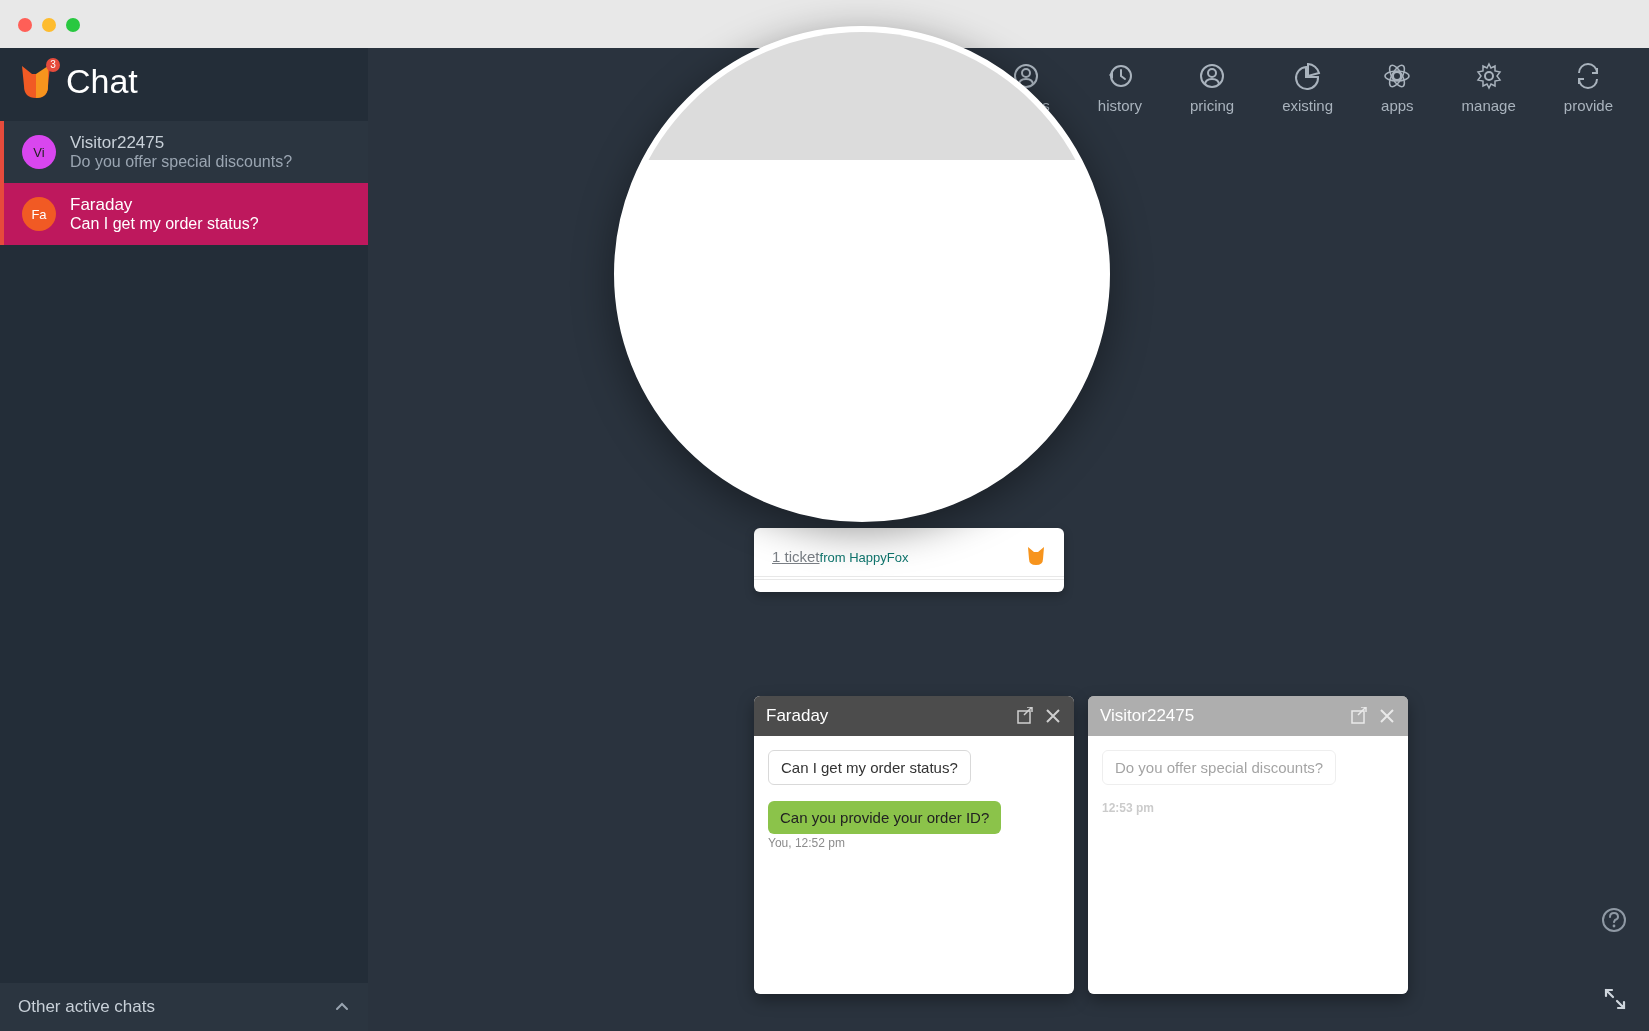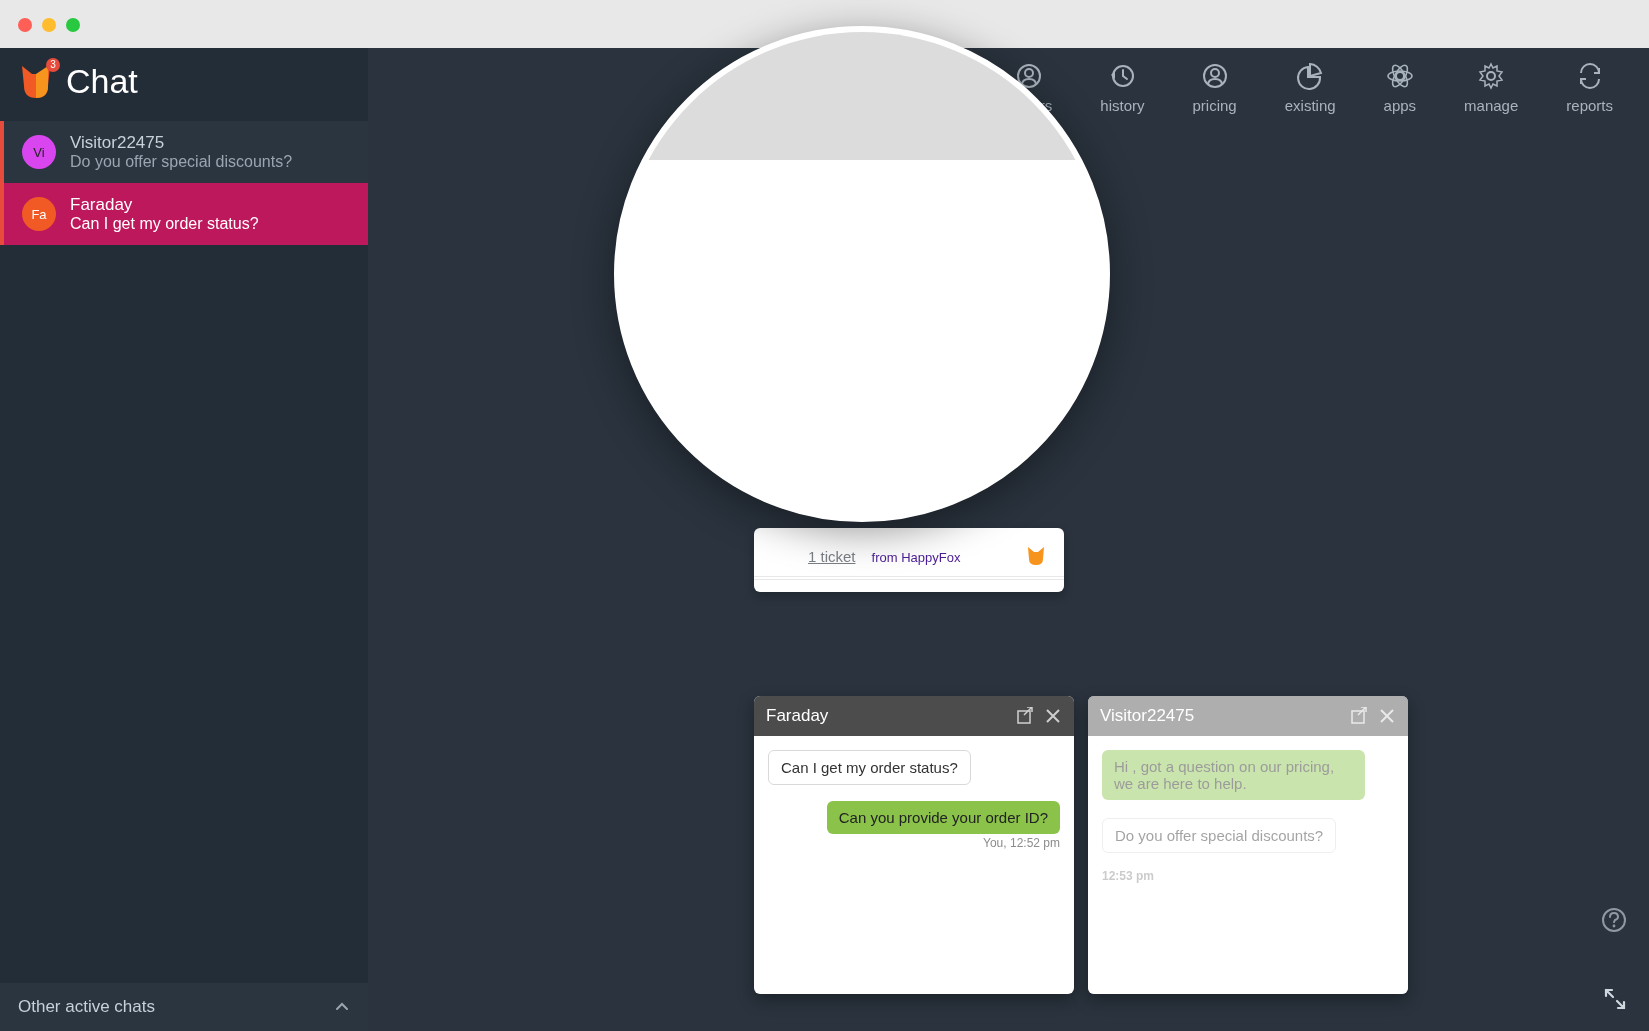--- a/index.html
+++ b/index.html
@@ -37,38 +37,38 @@
   .topnav { position: absolute; top: 0; right: 26px; height: 78px; display: flex; gap: 28px; align-items: center; }
   .nav-item { display: flex; flex-direction: column; align-items: center; gap: 6px; color: #a9b3bd; font-size: 15px; cursor: pointer; padding: 6px 10px; }
   .nav-item.active { color: #fff; }
   .nav-item .ico { width: 30px; height: 30px; display:flex; align-items:center; justify-content:center; color: inherit; }
   .nav-item.active .ico { color: #fff; }
 
   
   .info-card { position: absolute; left: 386px; top: 480px; width: 310px; background: #fff; border-radius: 6px; box-shadow: 0 4px 10px rgba(0,0,0,.25); padding: 10px 0; font-size: 15px; }
   .info-card::after { content:""; position:absolute; bottom:-10px; left:28px; border:10px solid transparent; border-top-color:#fff; }
   .info-row { display:flex; align-items:center; justify-content:space-between; padding: 8px 18px; }
-  .info-row .left { display:flex; gap:16px; align-items:baseline;margin-left:36px; }
+  .info-row .left { display:flex; gap:0; align-items:baseline; }
   .info-row .link { color:#7a7f85; text-decoration: underline; }
-  .info-row .src { color:#4c1d95; font-size: 13px; }
+  .info-row .src { color:#0f766e; font-size: 13px; }
   .hf-mini { width:20px; height:20px; }
   .info-div { height:1px; background:#e8e8e8; margin: 2px 0; }
 
   
   .chat-win { position: absolute; width: 320px; background:#fff; border-radius:6px; box-shadow: 0 6px 16px rgba(0,0,0,.35); overflow:hidden; display:flex; flex-direction:column; }
   .chat-win.dim::before { content:""; position:absolute; inset:0; background:rgba(255,255,255,.55); z-index:3; pointer-events:none; }
   .chat-header { background:#4c4c4c; color:#fff; padding: 10px 12px; display:flex; align-items:center; justify-content:space-between; font-size:17px; }
   .chat-header .icons { display:flex; gap:10px; color:#cfcfcf; }
   .chat-body { padding: 14px; font-size:15px; color:#333; flex:1; }
   .bubble { border:1px solid #d9d9d9; border-radius:6px; padding: 8px 12px; display:inline-block; max-width: 86%; background:#fff; }
   .bubble.green { background:#8bc34a; color:#222; border:none; position:relative; }
   .bubble.green.right::after { content:""; position:absolute; right:-8px; top:50%; transform:translateY(-50%); border:8px solid transparent; border-left-color:#8bc34a; }
   .bubble.green.left::after { content:""; position:absolute; right:-8px; top:50%; transform:translateY(-50%); border:8px solid transparent; border-left-color:#8bc34a; }
   .row-left { text-align:left; margin-bottom: 16px; }
-  .row-right { text-align:right; margin-bottom: 6px; }
+  .row-right { margin-bottom: 6px; }
   .meta { color:#8c8c8c; font-size:12px; margin-top:2px; }
 
   #win1 { left: 386px; top: 648px; height: 298px; }
   #win2 { left: 720px; top: 648px; height: 298px; }
 
   
   .magnifier-wrap { position:absolute; left:246px; top:-22px; width:496px; height:496px; border-radius:50%; background:#fff; border:6px solid #fff; box-shadow: 0 10px 40px rgba(0,0,0,.4); overflow:hidden; z-index: 50; }
   .mag-inner { position:absolute; inset:0; }
   .mag-top { position:absolute; left:0; right:0; top:0; height:128px; background:#dcdcdc; }
   .mag-top .close { position:absolute; top:56px; right:32px; font-size:26px; color:#555; cursor:pointer; font-weight:bold; }
@@ -219,21 +219,21 @@
       </div>
       <div class="nav-item">
         <span class="ico">
             <svg width="30" height="30" viewBox="0 0 30 30">
               <path d="M6 12 A9 9 0 0 1 24 12" fill="none" stroke="currentColor" stroke-width="2"></path>
               <path d="M24 18 A9 9 0 0 1 6 18" fill="none" stroke="currentColor" stroke-width="2"></path>
               <path d="M24 7 L24 12 L19 12" fill="none" stroke="currentColor" stroke-width="2"></path>
               <path d="M6 23 L6 18 L11 18" fill="none" stroke="currentColor" stroke-width="2"></path>
             </svg>
           </span>
-        <span>reports</span>
+        <span>provide</span>
       </div>
     </nav>
 
     <div class="info-card">
       <div class="info-row">
         <div class="left">
           <span class="link">1 ticket</span>
           <span class="src">from HappyFox</span>
         </div>
         <span class="hf-mini">
@@ -285,23 +285,20 @@
               </svg>
             </span>
           <span>
               <svg width="18" height="18" viewBox="0 0 18 18">
                 <path d="M3 3 L15 15 M15 3 L3 15" stroke="#cfcfcf" stroke-width="2"></path>
               </svg>
             </span>
         </span>
       </div>
       <div class="chat-body">
-        <div class="row-right" style="text-align:left; margin-bottom:18px;">
-          <span class="bubble green left" style="max-width:90%;">Hi , got a question on our pricing, we are here to help.</span>
-        </div>
         <div class="row-left">
           <span class="bubble">Do you offer special discounts?</span>
         </div>
         <div class="meta" style="text-align:left;font-weight:bold;">12:53 pm</div>
       </div>
     </div>
 
     <div class="corner help">
       <span class="ci">
           <svg width="26" height="26" viewBox="0 0 26 26">

